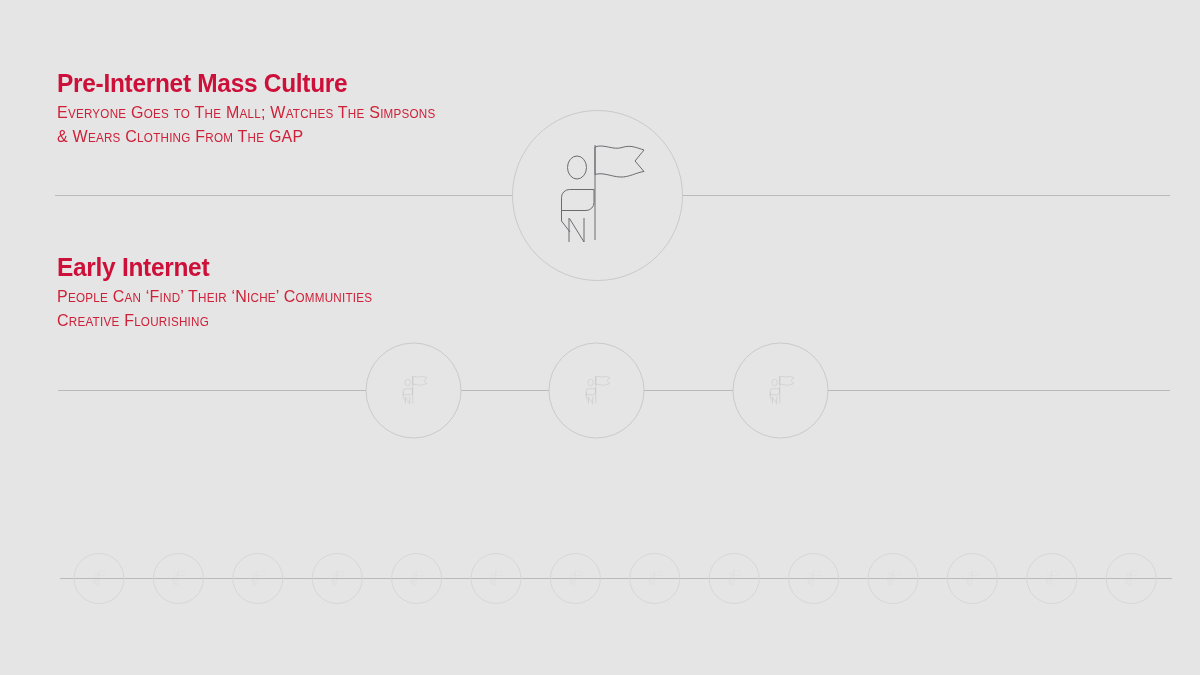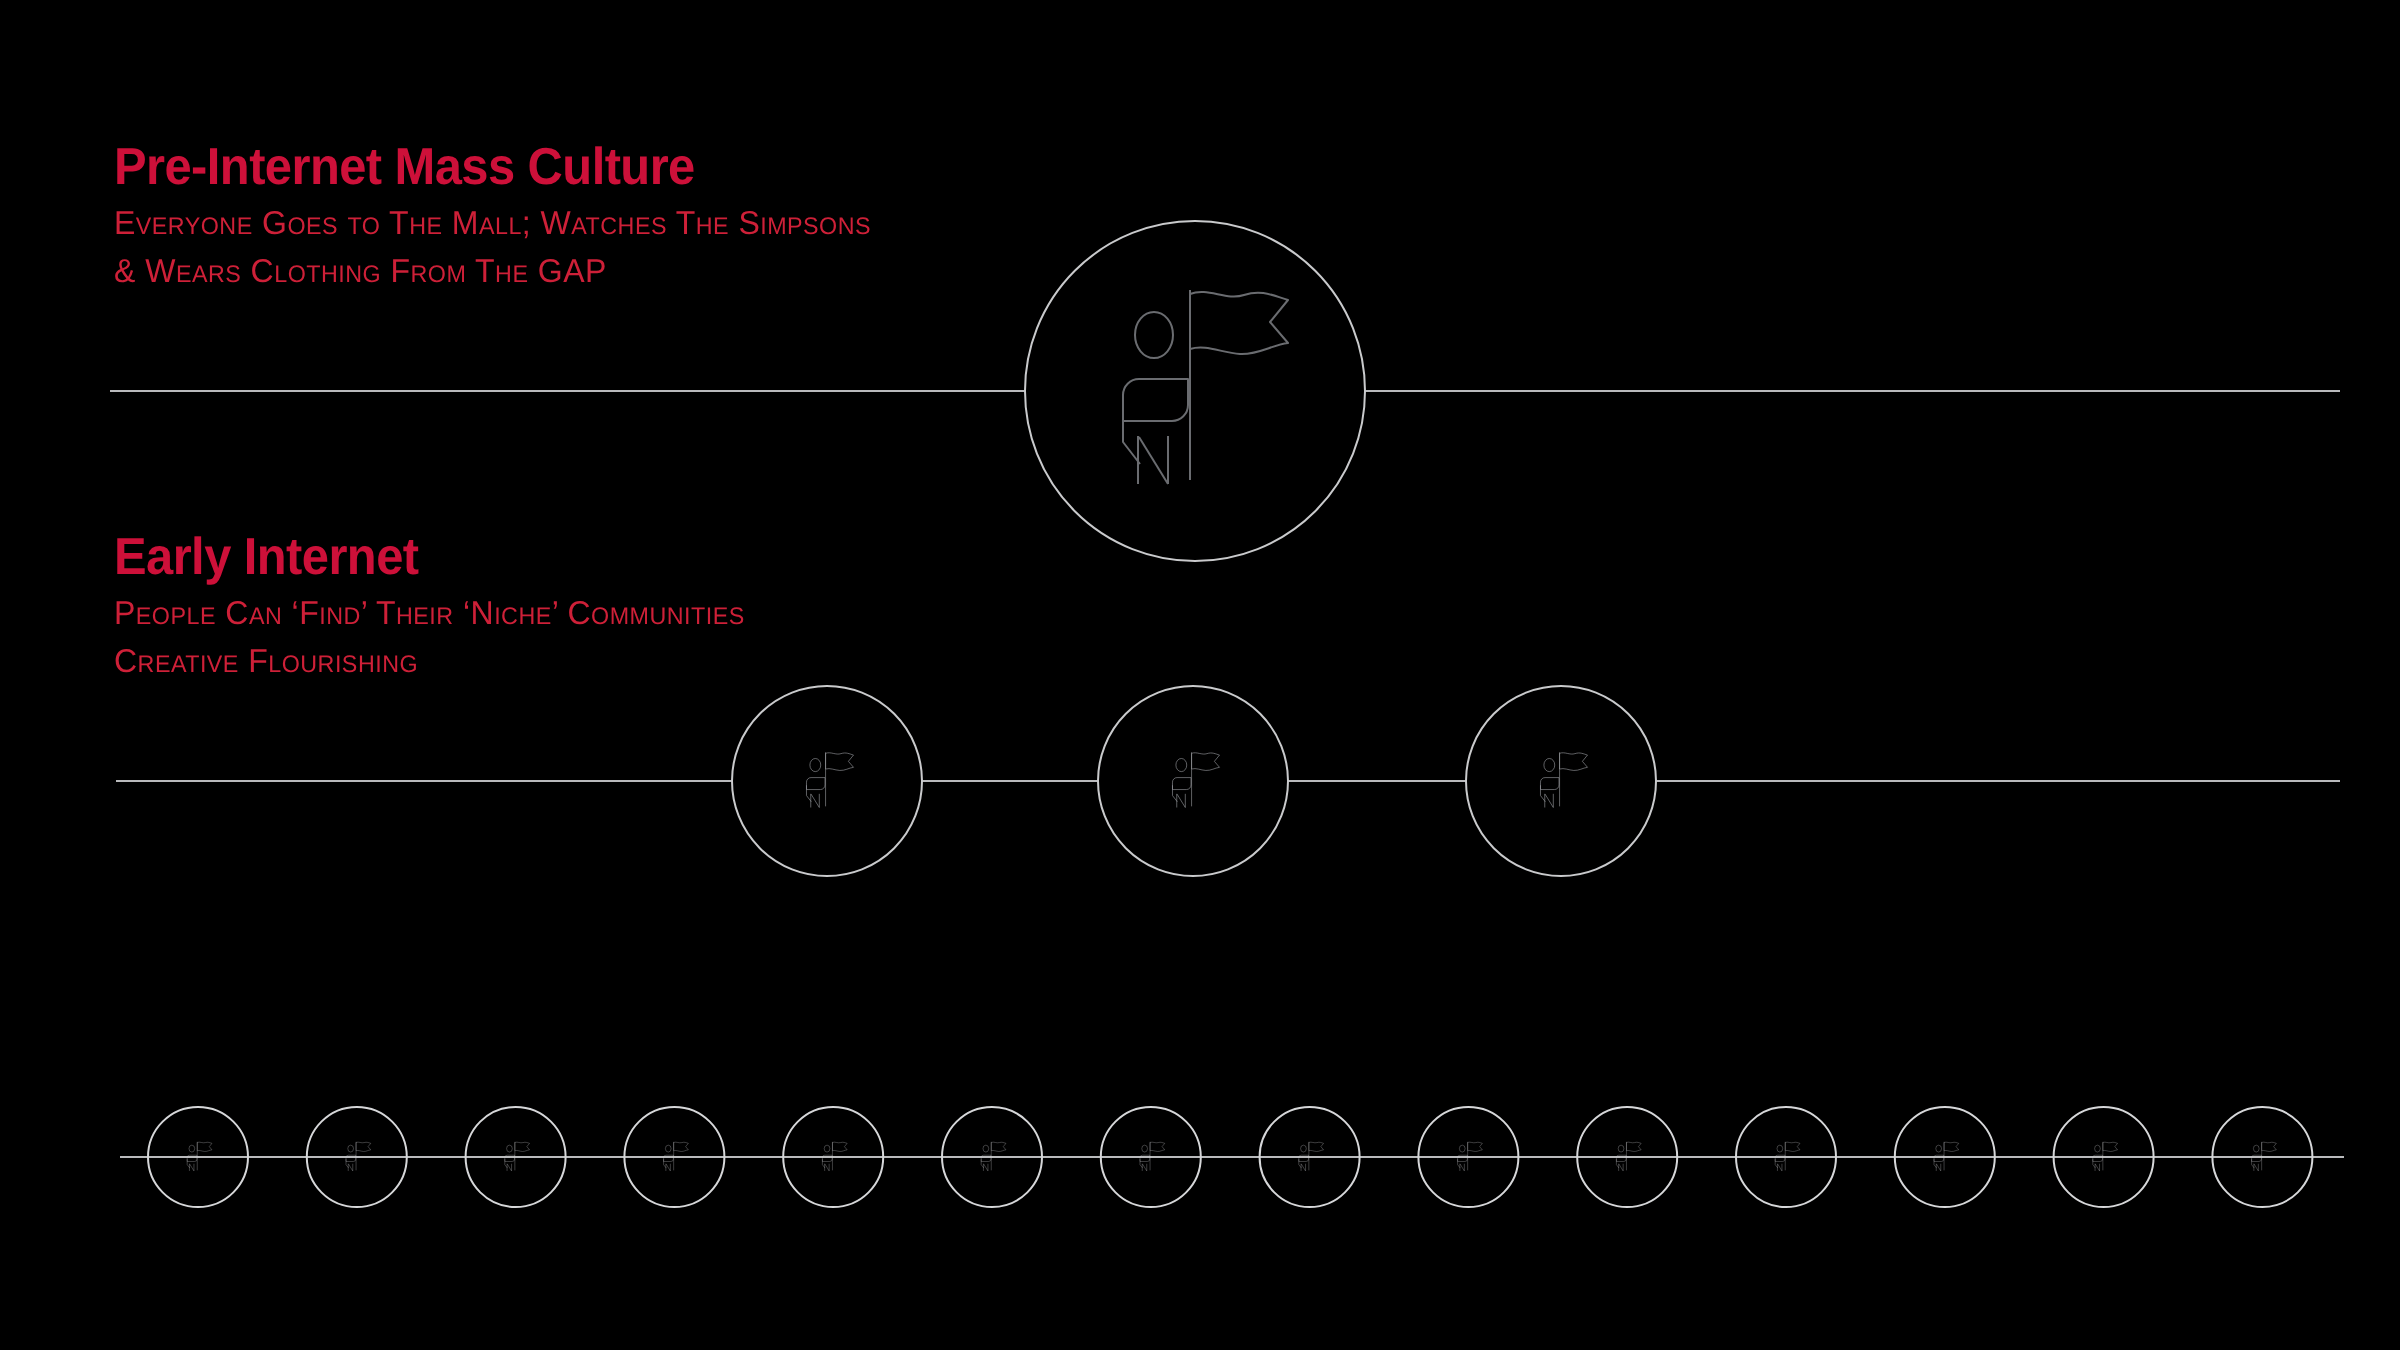--- a/index.html
+++ b/index.html
@@ -13,21 +13,21 @@
     height: 675px;
     position: relative;
     overflow: hidden;
     font-family: "Liberation Sans", sans-serif;
     -webkit-font-smoothing: antialiased;
   }
 
   .slide {
     position: absolute;
     inset: 0;
-    background: #000000;
+    background: #e5e5e5;
   }
 
   
   .section-text {
     position: absolute;
     left: 57px;
   }
   .section-title {
     font-family: "Liberation Sans", sans-serif;
     font-weight: bold;
@@ -48,21 +48,21 @@
     color: #ce2038;
     font-variant: small-caps;
     letter-spacing: 0.25px;
     margin: 0;
     white-space: nowrap;
     transform: scaleX(0.97);
     transform-origin: left center;
   }
 
   #text-row-1 { top: 68px; }
-  #text-row-2 { top: 252px; margin-top: 11px; }
+  #text-row-2 { top: 252px; }
   #text-row-3 { top: 442px; }
 
   
   .row-svg {
     position: absolute;
     left: 0;
     top: 0;
   }
   .tl-line {
     stroke: #b9babc;

